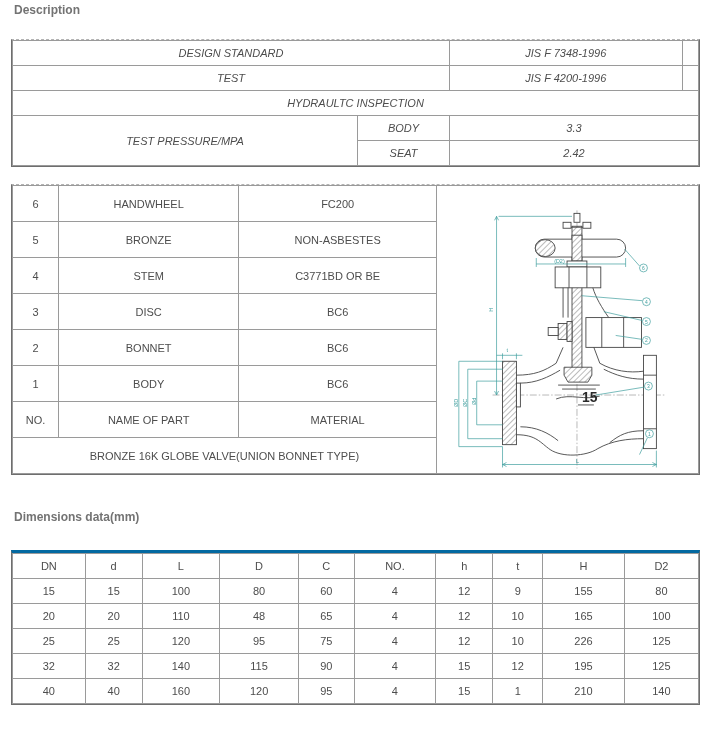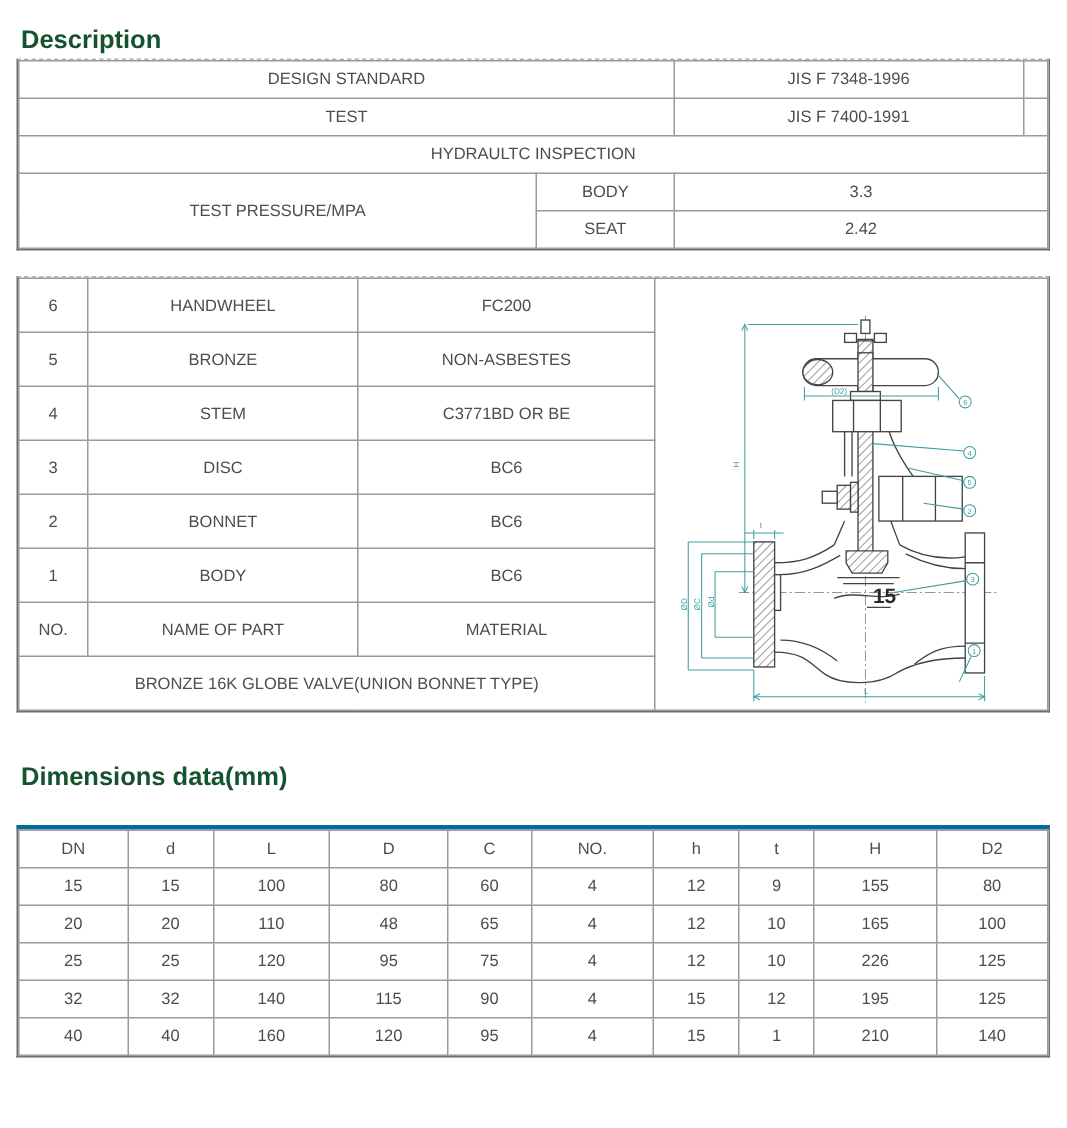--- a/index.html
+++ b/index.html
@@ -1,27 +1,27 @@
 <!DOCTYPE html>
 <html><head>
 <meta charset="utf-8">
 <style>
   html,body{margin:0;padding:0;background:#ffffff;}
   body{width:711px;height:752px;overflow:hidden;
        font-family:"Liberation Sans",sans-serif;color:#4d4d4d;}
   .page{padding:0 11px;}
-  .sec-heading{font-size:17px;font-weight:bold;color:#14532d;
-               margin:16px 0 0 3px;line-height:15px;}
+  .sec-heading{font-size:12px;font-weight:bold;color:#737373;
+               margin:0 0 0 3px;line-height:15px;}
   #desc-heading{padding-top:3px;}
   #spec-heading{margin-top:37px;}
   #dims-heading{margin-top:35px;}
 
   .tblwrap{width:689px;box-sizing:border-box;background:#fff;
            border:1px solid #6e6e6e;border-top:1px dashed #b3b3b3;}
-  #desc-wrap{margin-top:5px;}
+  #desc-wrap{margin-top:21px;font-style:italic;}
   #spec-wrap{margin-top:17px;}
   #dims-wrap{margin-top:25px;border-top:3px solid #0369a1;}
 
   table{border-collapse:collapse;width:100%;table-layout:fixed;}
   td,th{border:1px solid #9a9a9a;font-size:11px;font-weight:normal;
         color:#4d4d4d;text-align:center;vertical-align:middle;
         padding:0 2px;overflow:hidden;white-space:nowrap;}
   #desc-table td{height:24px;}
   #spec-table td{height:35px;}
   #dims-table td,#dims-table th{height:24px;}
@@ -57,21 +57,21 @@
           <col style="width:2.4%">
         </colgroup>
       <tbody>
           <tr>
         <td colspan="2">DESIGN STANDARD</td>
         <td>JIS F 7348-1996</td>
         <td></td>
       </tr>
       <tr>
         <td colspan="2">TEST</td>
-        <td>JIS F 7400-1991</td>
+        <td>JIS F 4200-1996</td>
         <td></td>
       </tr>
       <tr>
         <td colspan="4">HYDRAULTC INSPECTION</td>
       </tr>
       <tr>
         <td rowspan="2">TEST PRESSURE/MPA</td>
         <td>BODY</td>
         <td colspan="2">3.3</td>
       </tr>

